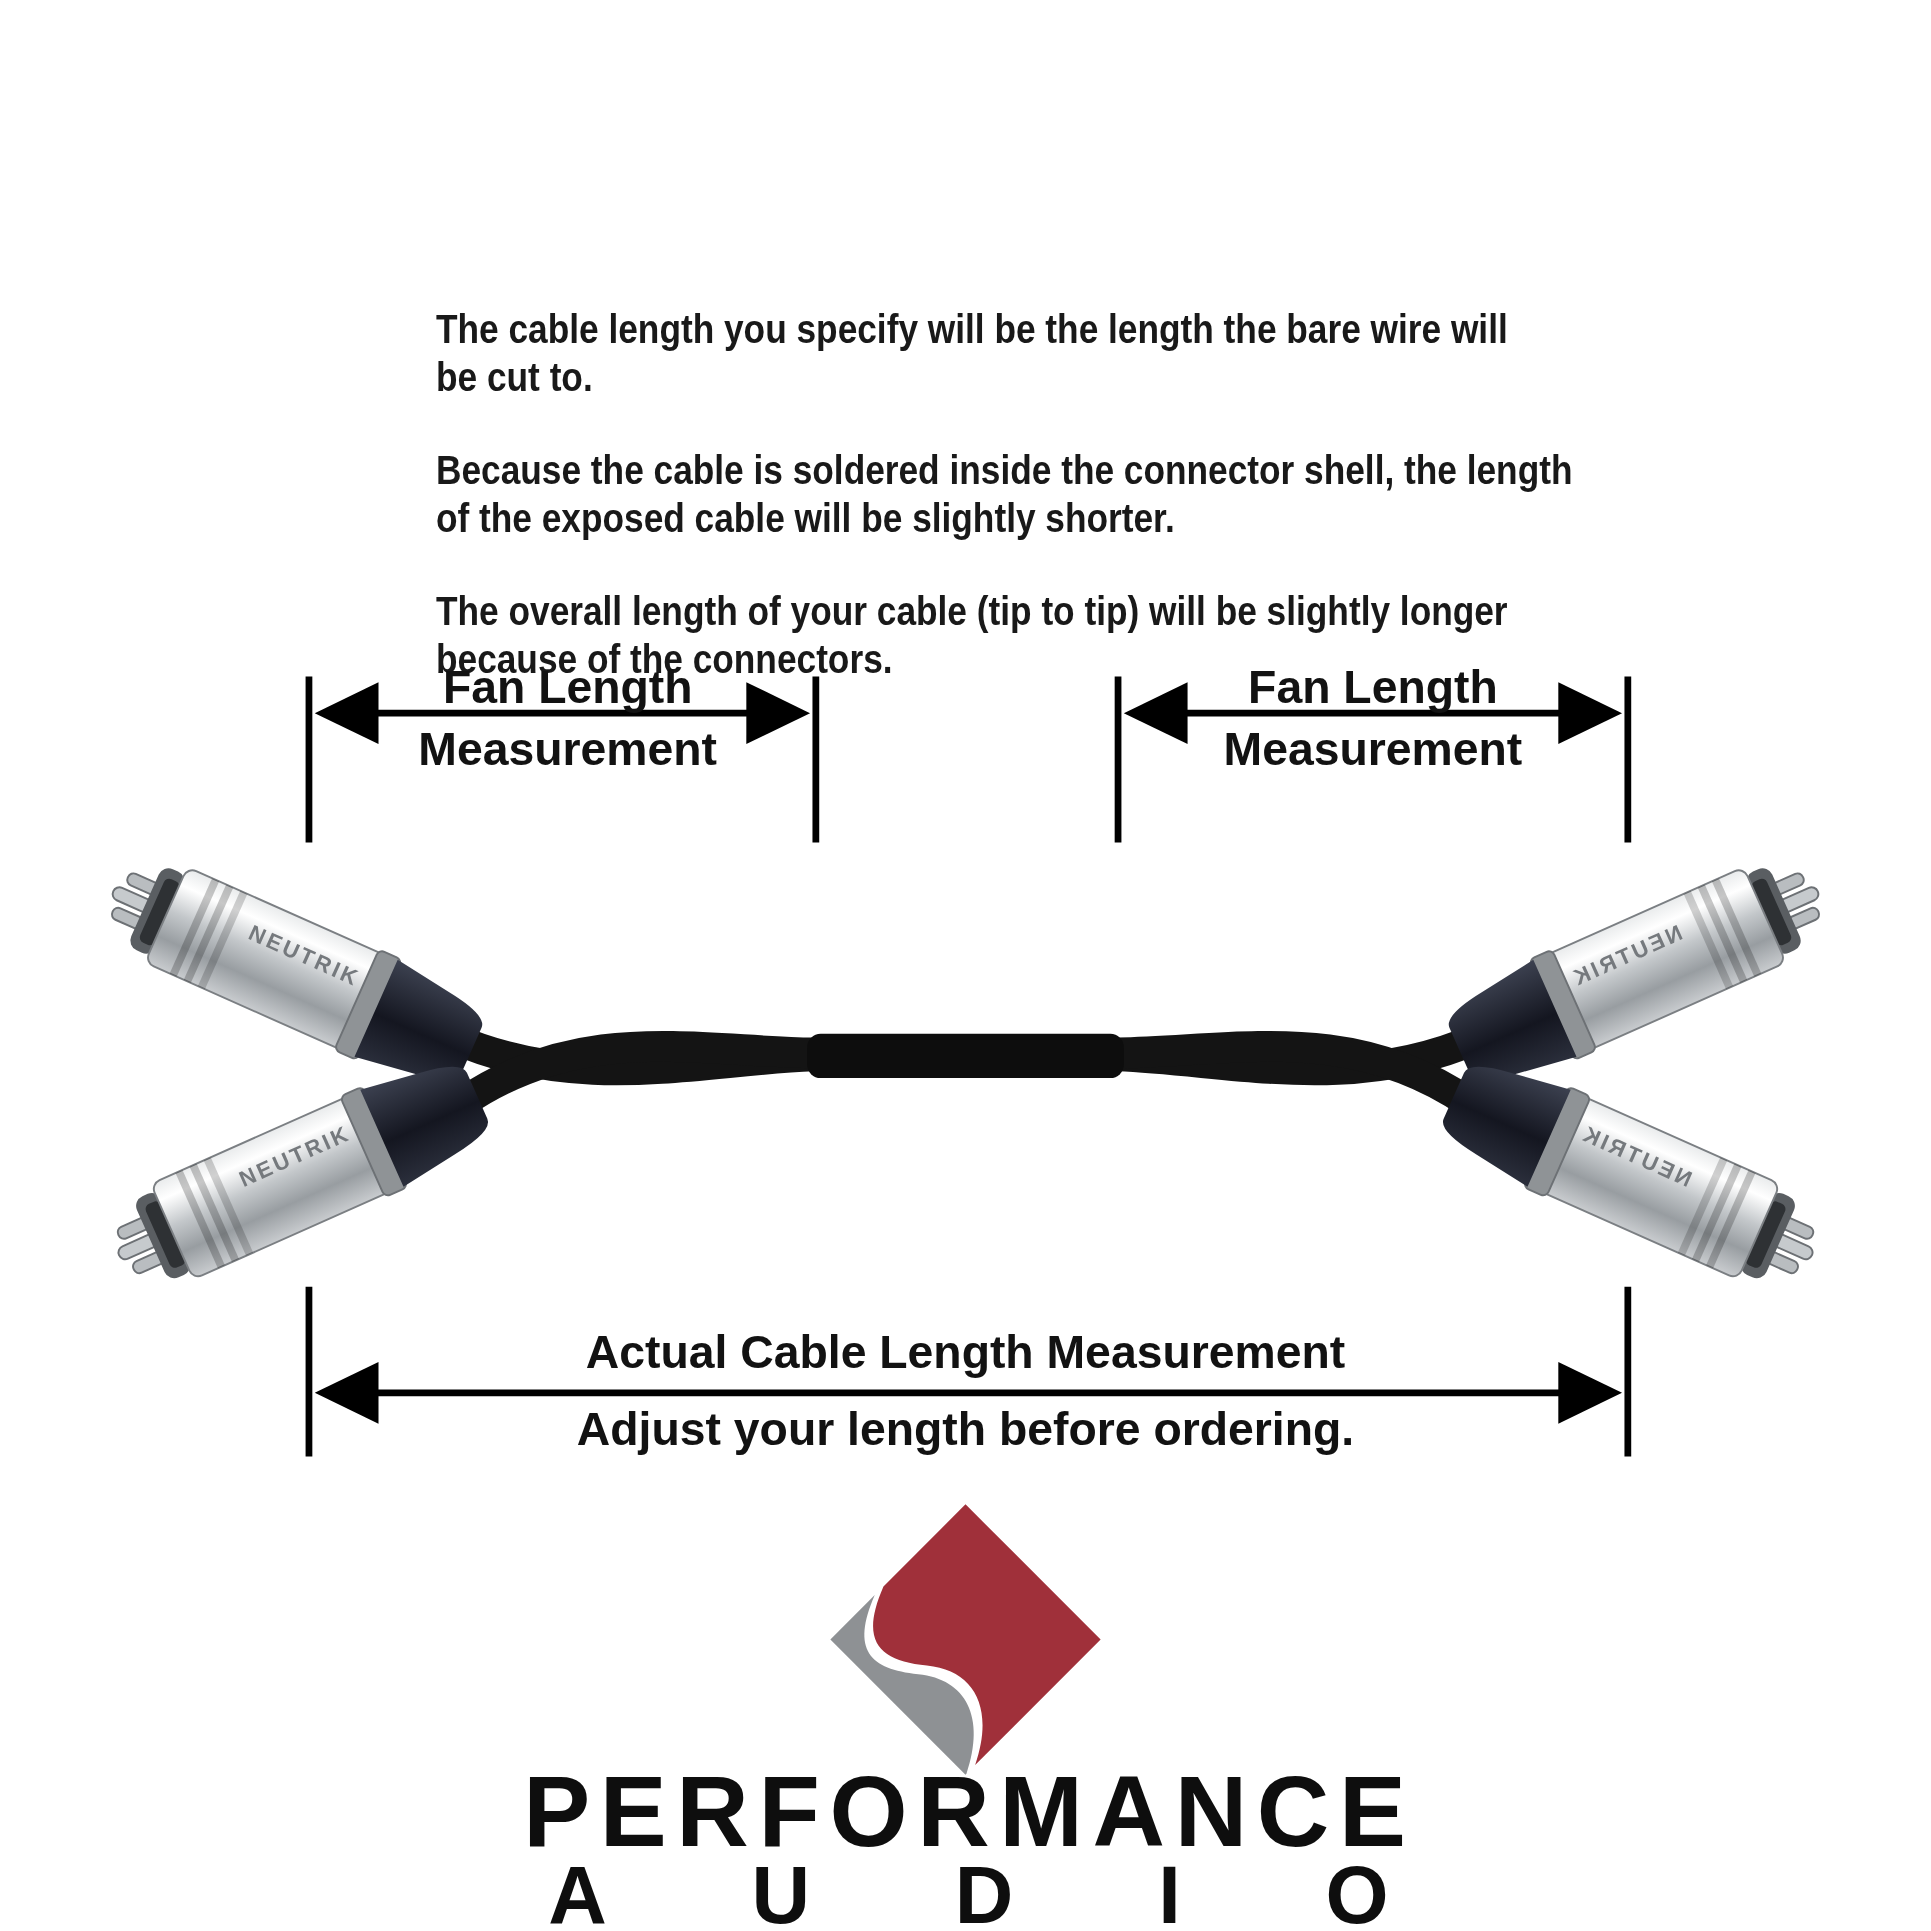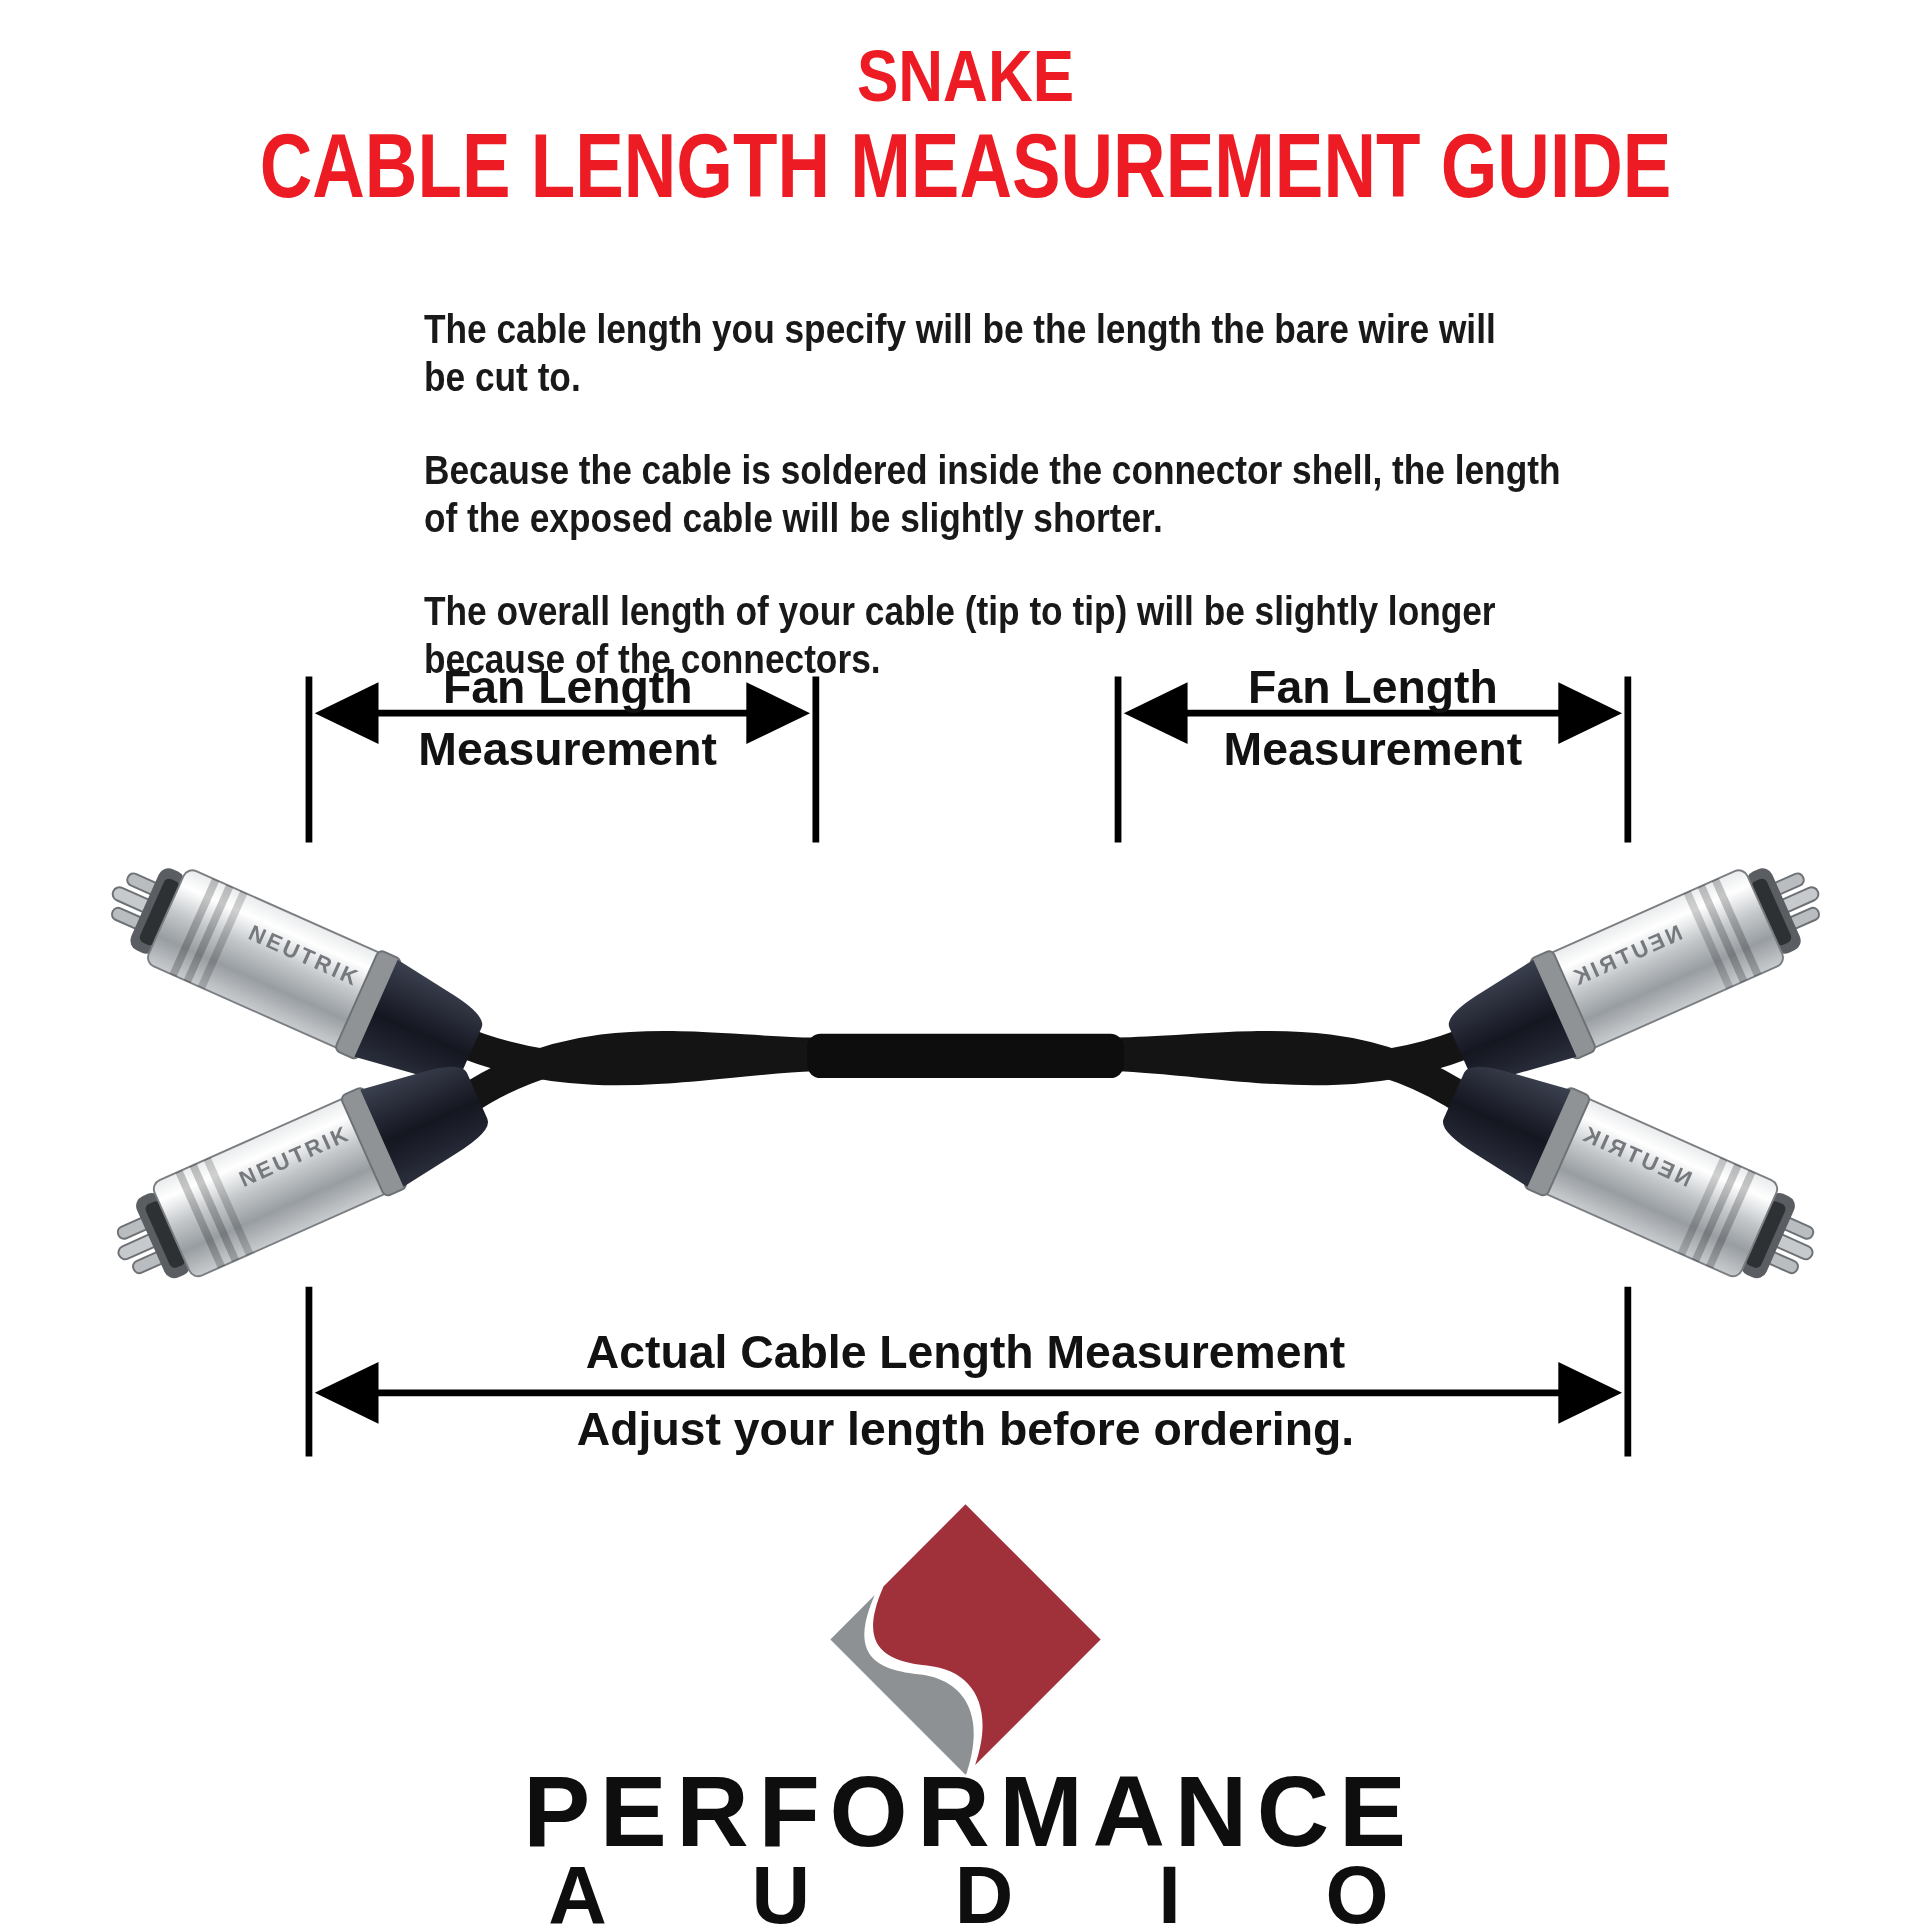--- a/index.html
+++ b/index.html
@@ -3,39 +3,35 @@
 <meta charset="utf-8">
 <style>
   html,body{margin:0;padding:0;background:#fff;}
   .page{position:relative;width:1931px;height:1931px;background:#ffffff;overflow:hidden;
         font-family:"Liberation Sans", sans-serif;color:#1b1b1b;}
   
   .title-wrap{position:absolute;top:39px;left:0;width:100%;text-align:center;color:var(--title_red);}
   .title-line1{font-size:73px;font-weight:bold;transform:scaleX(.85);transform-origin:center;line-height:1;}
   .title-line2{font-size:91px;font-weight:bold;transform:scaleX(.80);transform-origin:center;line-height:1.05;margin-top:5.8px;}
   
-  .paras{position:absolute;left:424px;top:305px;width:1448px;}
+  .paras{position:absolute;left:436px;top:305px;width:1448px;}
   .paras p{margin:0 0 44px 0;font-size:41px;font-weight:bold;line-height:1.18;color:#191919;
            white-space:pre-line;transform:scaleX(.86);transform-origin:left top;}
   
   .diagram-svg{position:absolute;top:628px;left:0;}
   .logo-svg{position:absolute;top:1487px;left:0;}
   svg text.meas{font-family:"Liberation Sans", sans-serif;font-weight:bold;font-size:48px;fill:#121212;}
   svg text.brand{font-family:"Liberation Sans", sans-serif;font-weight:bold;font-size:23px;fill:#75797d;letter-spacing:3px;}
   svg text.wordmark{font-family:"Liberation Sans", sans-serif;font-weight:bold;fill:#0e0e0e;}
 </style>
 </head>
 <body>
 
 <div class="page">
 
-  <div class="title-wrap">
-    <div class="title-line1">SNAKE</div>
-    <div class="title-line2">CABLE LENGTH MEASUREMENT GUIDE</div>
-  </div>
 
   <div class="paras">
     <p>The cable length you specify will be the length the bare wire will
 be cut to.</p>
     <p>Because the cable is soldered inside the connector shell, the length
 of the exposed cable will be slightly shorter.</p>
     <p>The overall length of your cable (tip to tip) will be slightly longer
 because of the connectors.</p>
   </div>
 

